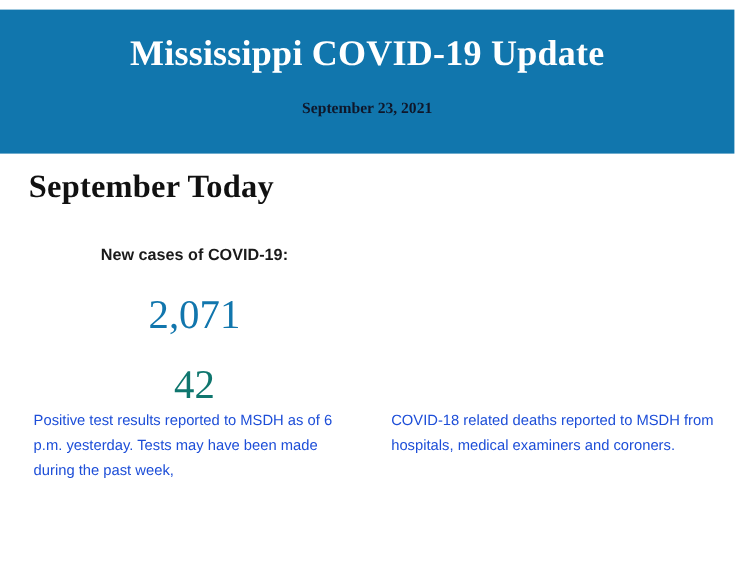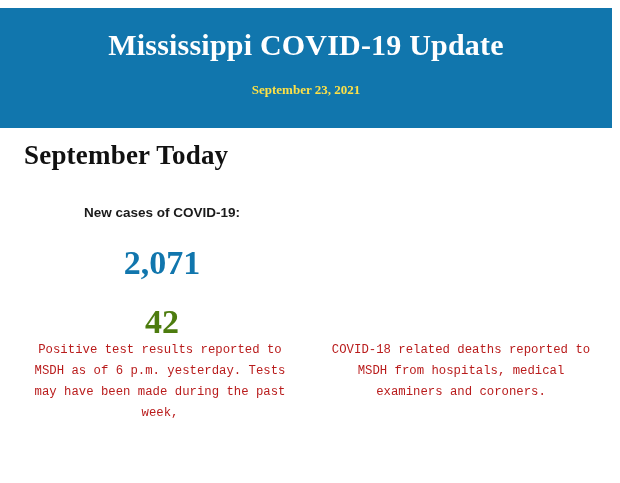--- a/index.html
+++ b/index.html
@@ -39,21 +39,21 @@
     color: #ffffff;
     letter-spacing: 0.2px;
     margin: 0;
     text-align: center;
     line-height: 1.1;
   }
   .banner-date {
     font-family: "Liberation Serif", serif;
     font-weight: bold;
     font-size: 13px;
-    color: #fde047;
+    color: #0f172a;
     margin-top: 21px;
     text-align: center;
   }
   
   .section-heading {
     position: absolute;
     left: 24px;
     top: 140px;
     font-family: "Liberation Serif", serif;
     font-weight: bold;
@@ -80,48 +80,48 @@
   .stat-label {
     font-family: "Liberation Sans", sans-serif;
     font-weight: bold;
     font-size: 13.5px;
     color: #1a1a1a;
     text-align: center;
     line-height: 1.2;
   }
   .stat-value {
     font-family: "Liberation Serif", serif;
-    font-weight: bold;
+    font-weight: normal;
     font-size: 34px;
     line-height: 1;
     margin-top: 25px;
     text-align: center;
   }
   .stat-value.cases { color: #1176ad; }
-  .stat-value.deaths { color: #4d7c0f; }
+  .stat-value.deaths { color: #0f766e; }
   
   .descriptions {
     position: absolute;
     left: 14px;
     top: 340px;
     width: 596px;
     display: flex;
     flex-direction: row;
     align-items: flex-start;
   }
   .desc-col {
     width: 298px;
     padding: 0 14px;
   }
   .desc-text {
-    font-family: Liberation Mono, monospace;
+    font-family: Liberation Sans, sans-serif;
     font-size: 12.3px;
-    color: #b91c1c;
+    color: #1d4ed8;
     line-height: 1.72;
-    text-align: center;
+    text-align: left;
   }
   .desc-col.left .desc-text { padding-right: 6px; }
 </style>
 </head>
 <body>
 
 <div class="page">
 
   <div class="banner">
     <div class="banner-title">Mississippi COVID-19 Update</div>

